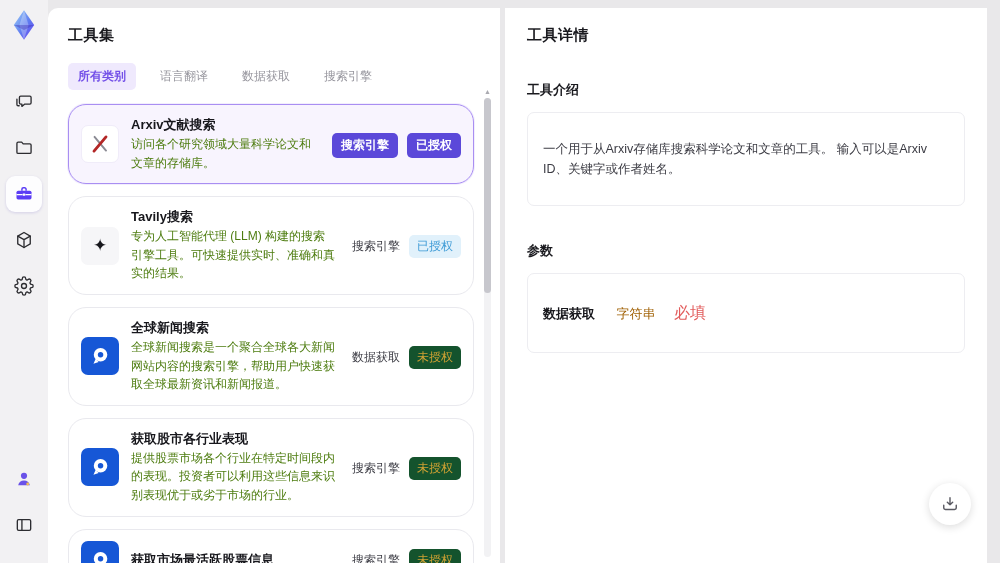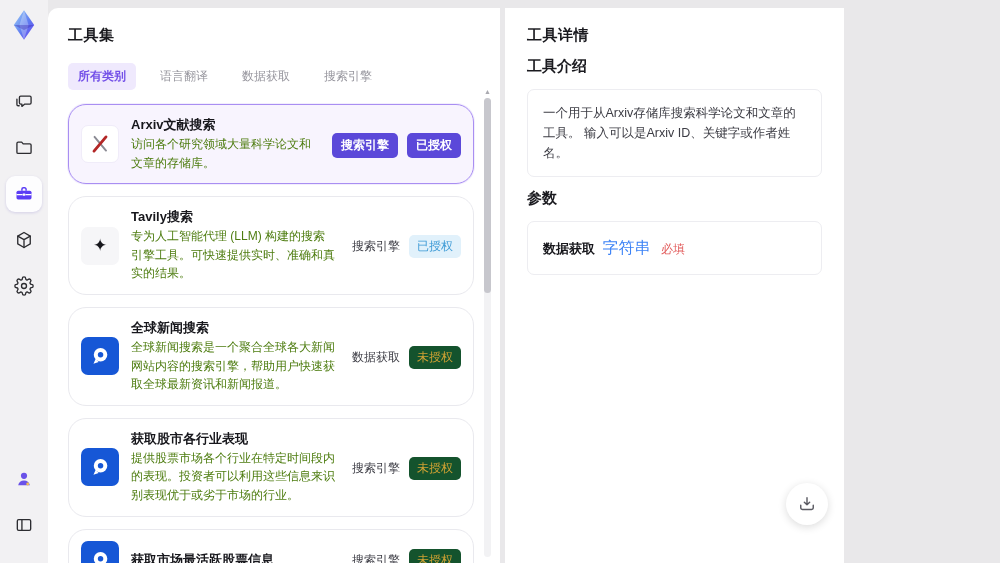--- a/index.html
+++ b/index.html
@@ -1,19 +1,19 @@
 <!DOCTYPE html>
 <html><head>
 <meta charset="utf-8">
 <style>
   * { margin:0; padding:0; box-sizing:border-box; }
   html,body { width:1000px; height:563px; overflow:hidden;
     font-family:"Liberation Sans","DejaVu Sans",sans-serif;
     background:#e9e8ea; color:#1a1a1f; }
-  .app { position:relative; width:844px; height:563px; display:flex; }
+  .app { position:relative; width:987px; height:563px; display:flex; }
 
   
   .rail { width:48px; height:100%; background:#f2f1f3; flex:none;
     display:flex; flex-direction:column; align-items:center; padding:8px 0 10px; }
   .rail .logo { width:34px; height:34px; margin-bottom:42px; }
   .rail-btn { width:36px; height:36px; border-radius:9px; display:flex;
     align-items:center; justify-content:center; margin-bottom:10px; cursor:pointer; }
   .rail-btn svg { width:20px; height:20px; }
   .rail-btn.active { background:#fdfdfe; box-shadow:0 1px 3px rgba(80,60,180,.18); }
   .rail-spacer { flex:1; }
@@ -57,26 +57,26 @@
     padding:4px 9px; border-radius:5px; font-weight:bold; }
 
   
   .vscroll { position:absolute; top:86px; bottom:6px; right:9px; width:7px; }
   .vscroll .arrow { position:absolute; top:-6px; left:0; width:7px; text-align:center;
     font-size:7px; color:#a9a9b0; line-height:7px; }
   .vscroll .track { position:absolute; top:4px; bottom:0; left:0; width:7px; background:#f2f2f4; border-radius:4px; }
   .vscroll .thumb { position:absolute; top:4px; left:0; width:7px; height:195px; background:#c7c7cd; border-radius:4px; }
 
   
-  .section-h { font-size:15px; font-weight:bold; margin-top:12px; }
+  .section-h { font-size:13px; font-weight:bold; margin-top:36px; }
   .detail-box { border:1px solid #ededf1; border-radius:7px; background:#fff;
-    padding:13px 15px; margin-top:13px; font-size:12.5px; color:#3c3c44; line-height:1.6; }
+    padding:26px 15px; margin-top:13px; font-size:12.5px; color:#3c3c44; line-height:1.6; }
   .param-name { font-size:13px; font-weight:bold; color:#17171c; }
-  .param-type { font-size:16px; color:#3b82f6; margin-left:4px; }
-  .param-req  { font-size:12px; color:#e25c5c; margin-left:7px; }
+  .param-type { font-size:13px; color:#a16207; margin-left:18px; }
+  .param-req  { font-size:16px; color:#e25c5c; margin-left:15px; }
   .param-desc { font-size:12.5px; color:#55555c; margin-top:9px; }
 
   
   .fab { position:absolute; right:16px; bottom:38px; width:42px; height:42px; border-radius:50%;
     background:#ffffff; box-shadow:0 2px 8px rgba(0,0,0,.14); display:flex; align-items:center;
     justify-content:center; cursor:pointer; }
   .intel-badge { position:absolute; right:12px; bottom:10px; width:64px; text-align:center;
     color:#3b3b40; line-height:1.1; }
   .intel-badge .i { font-size:13px; font-weight:bold; letter-spacing:.2px; }
   .intel-badge .c { font-size:11px; letter-spacing:1.5px; text-transform:uppercase; font-weight:normal; }

